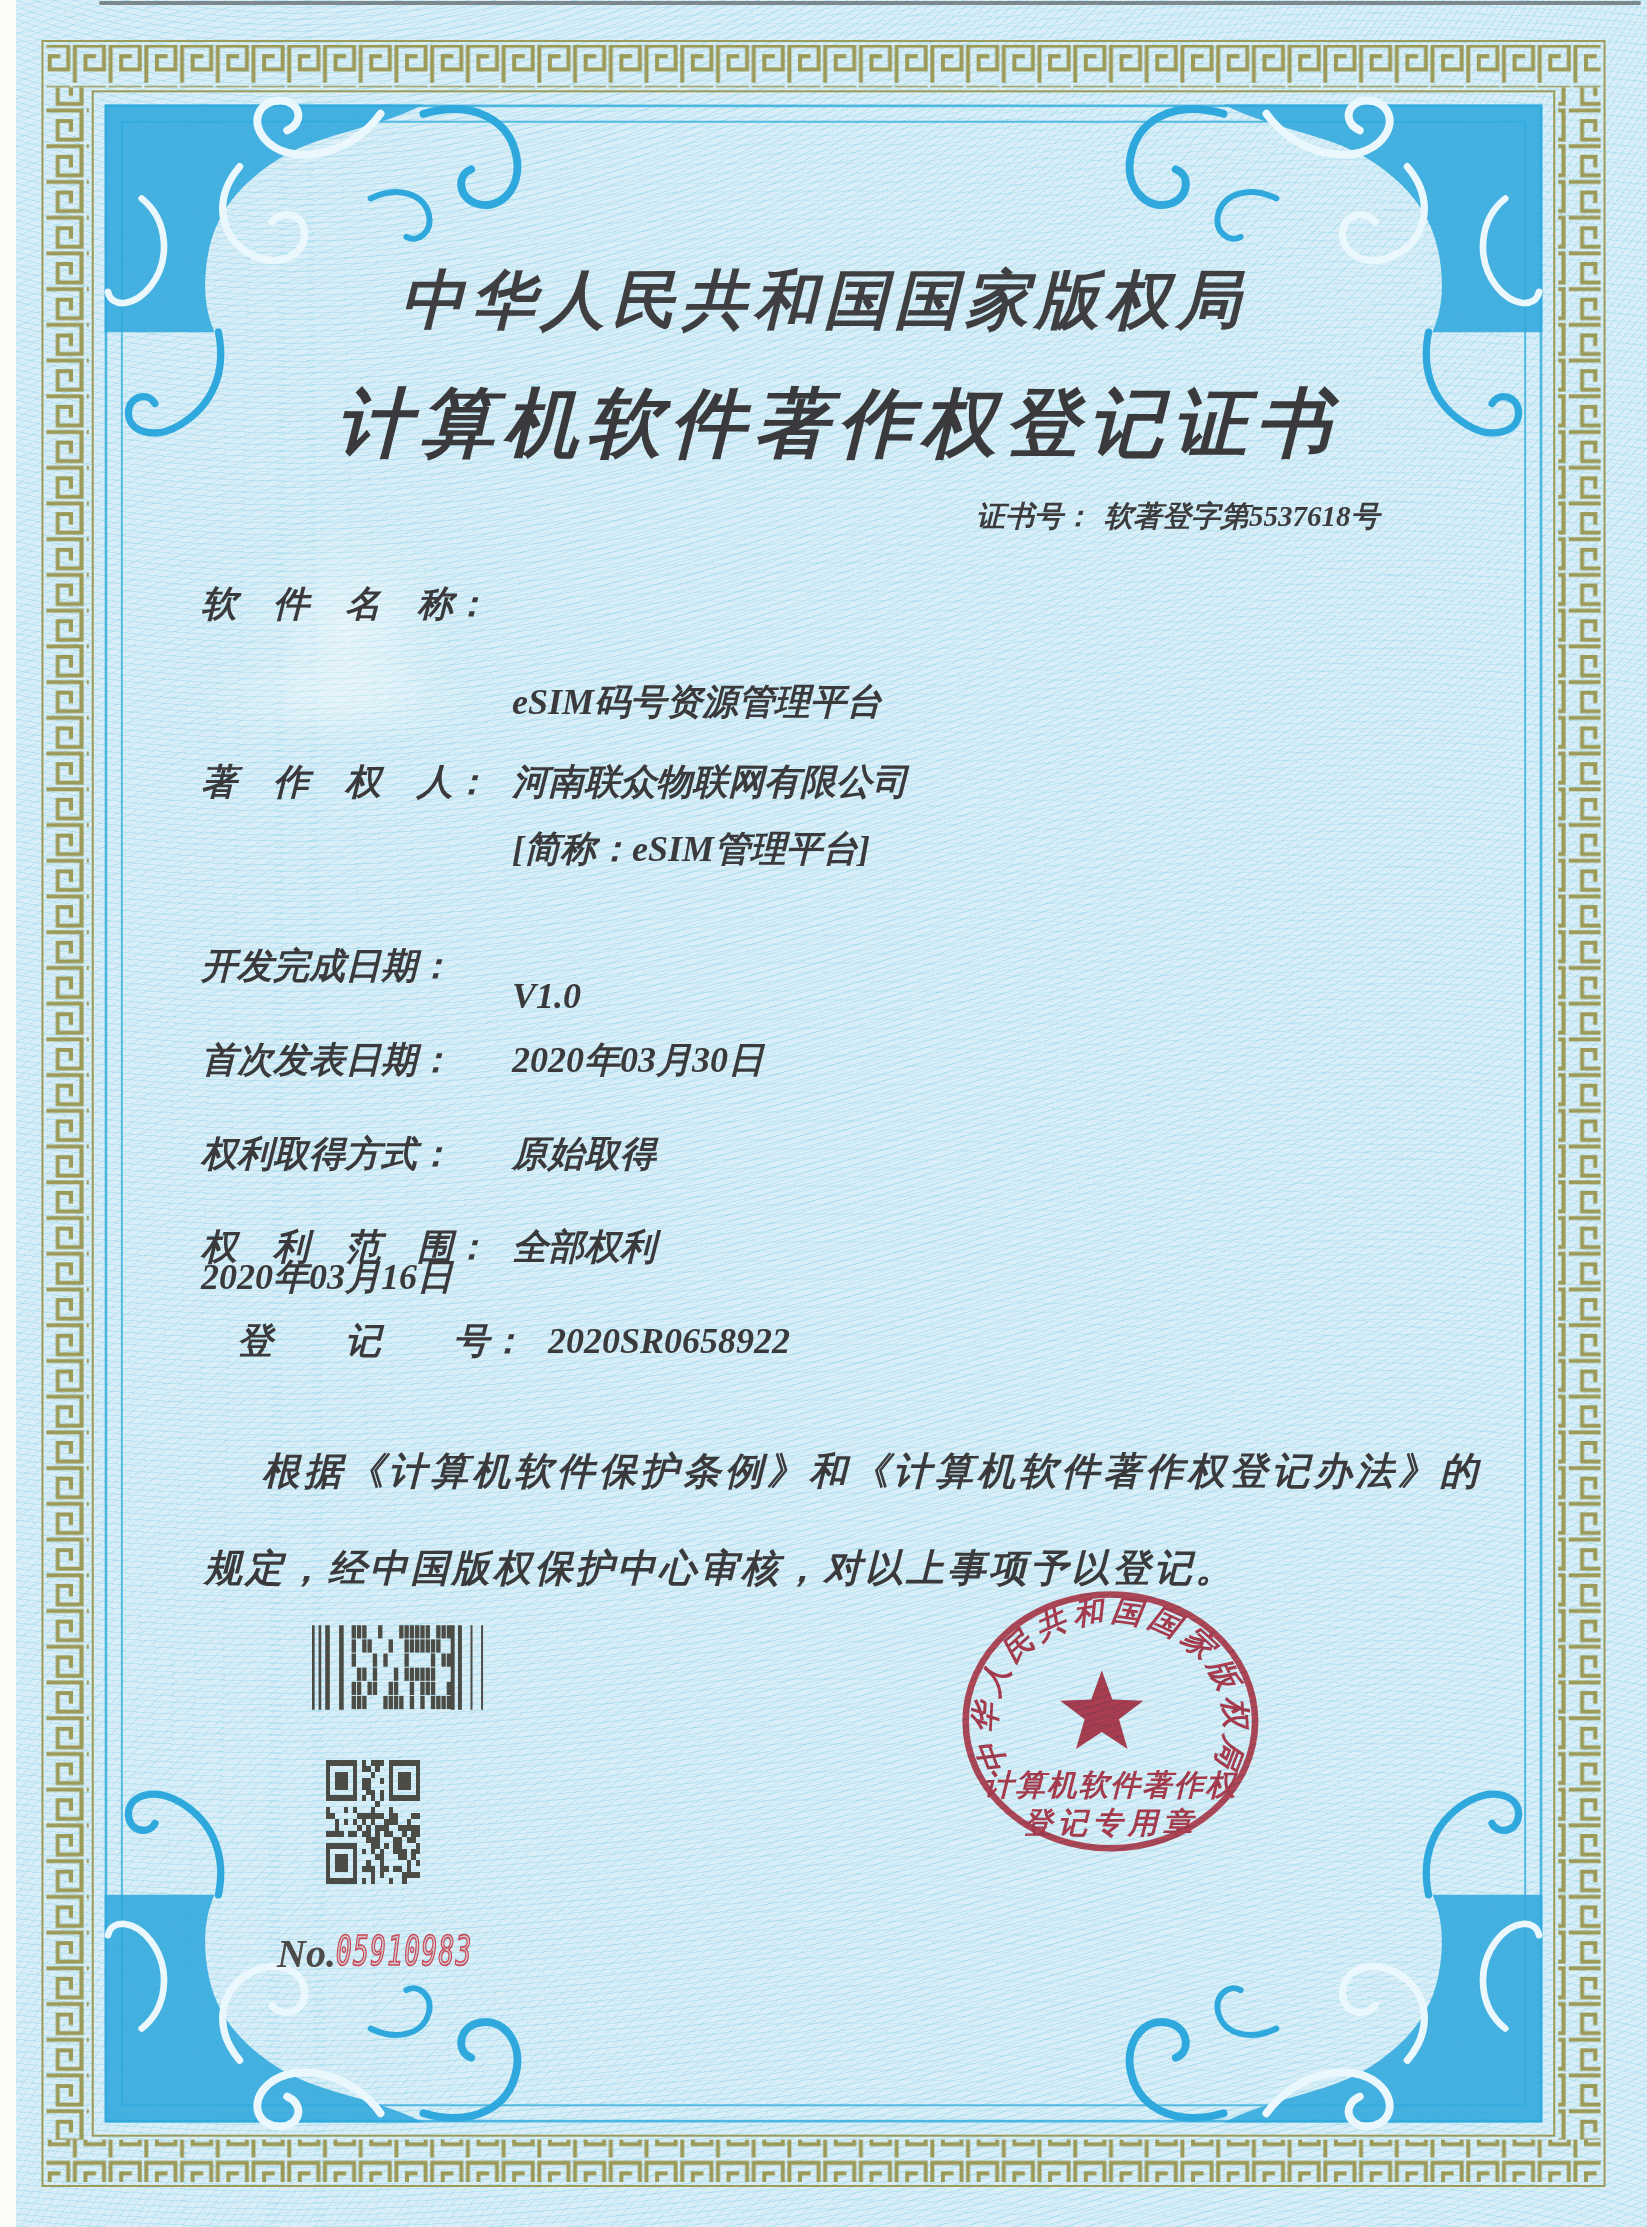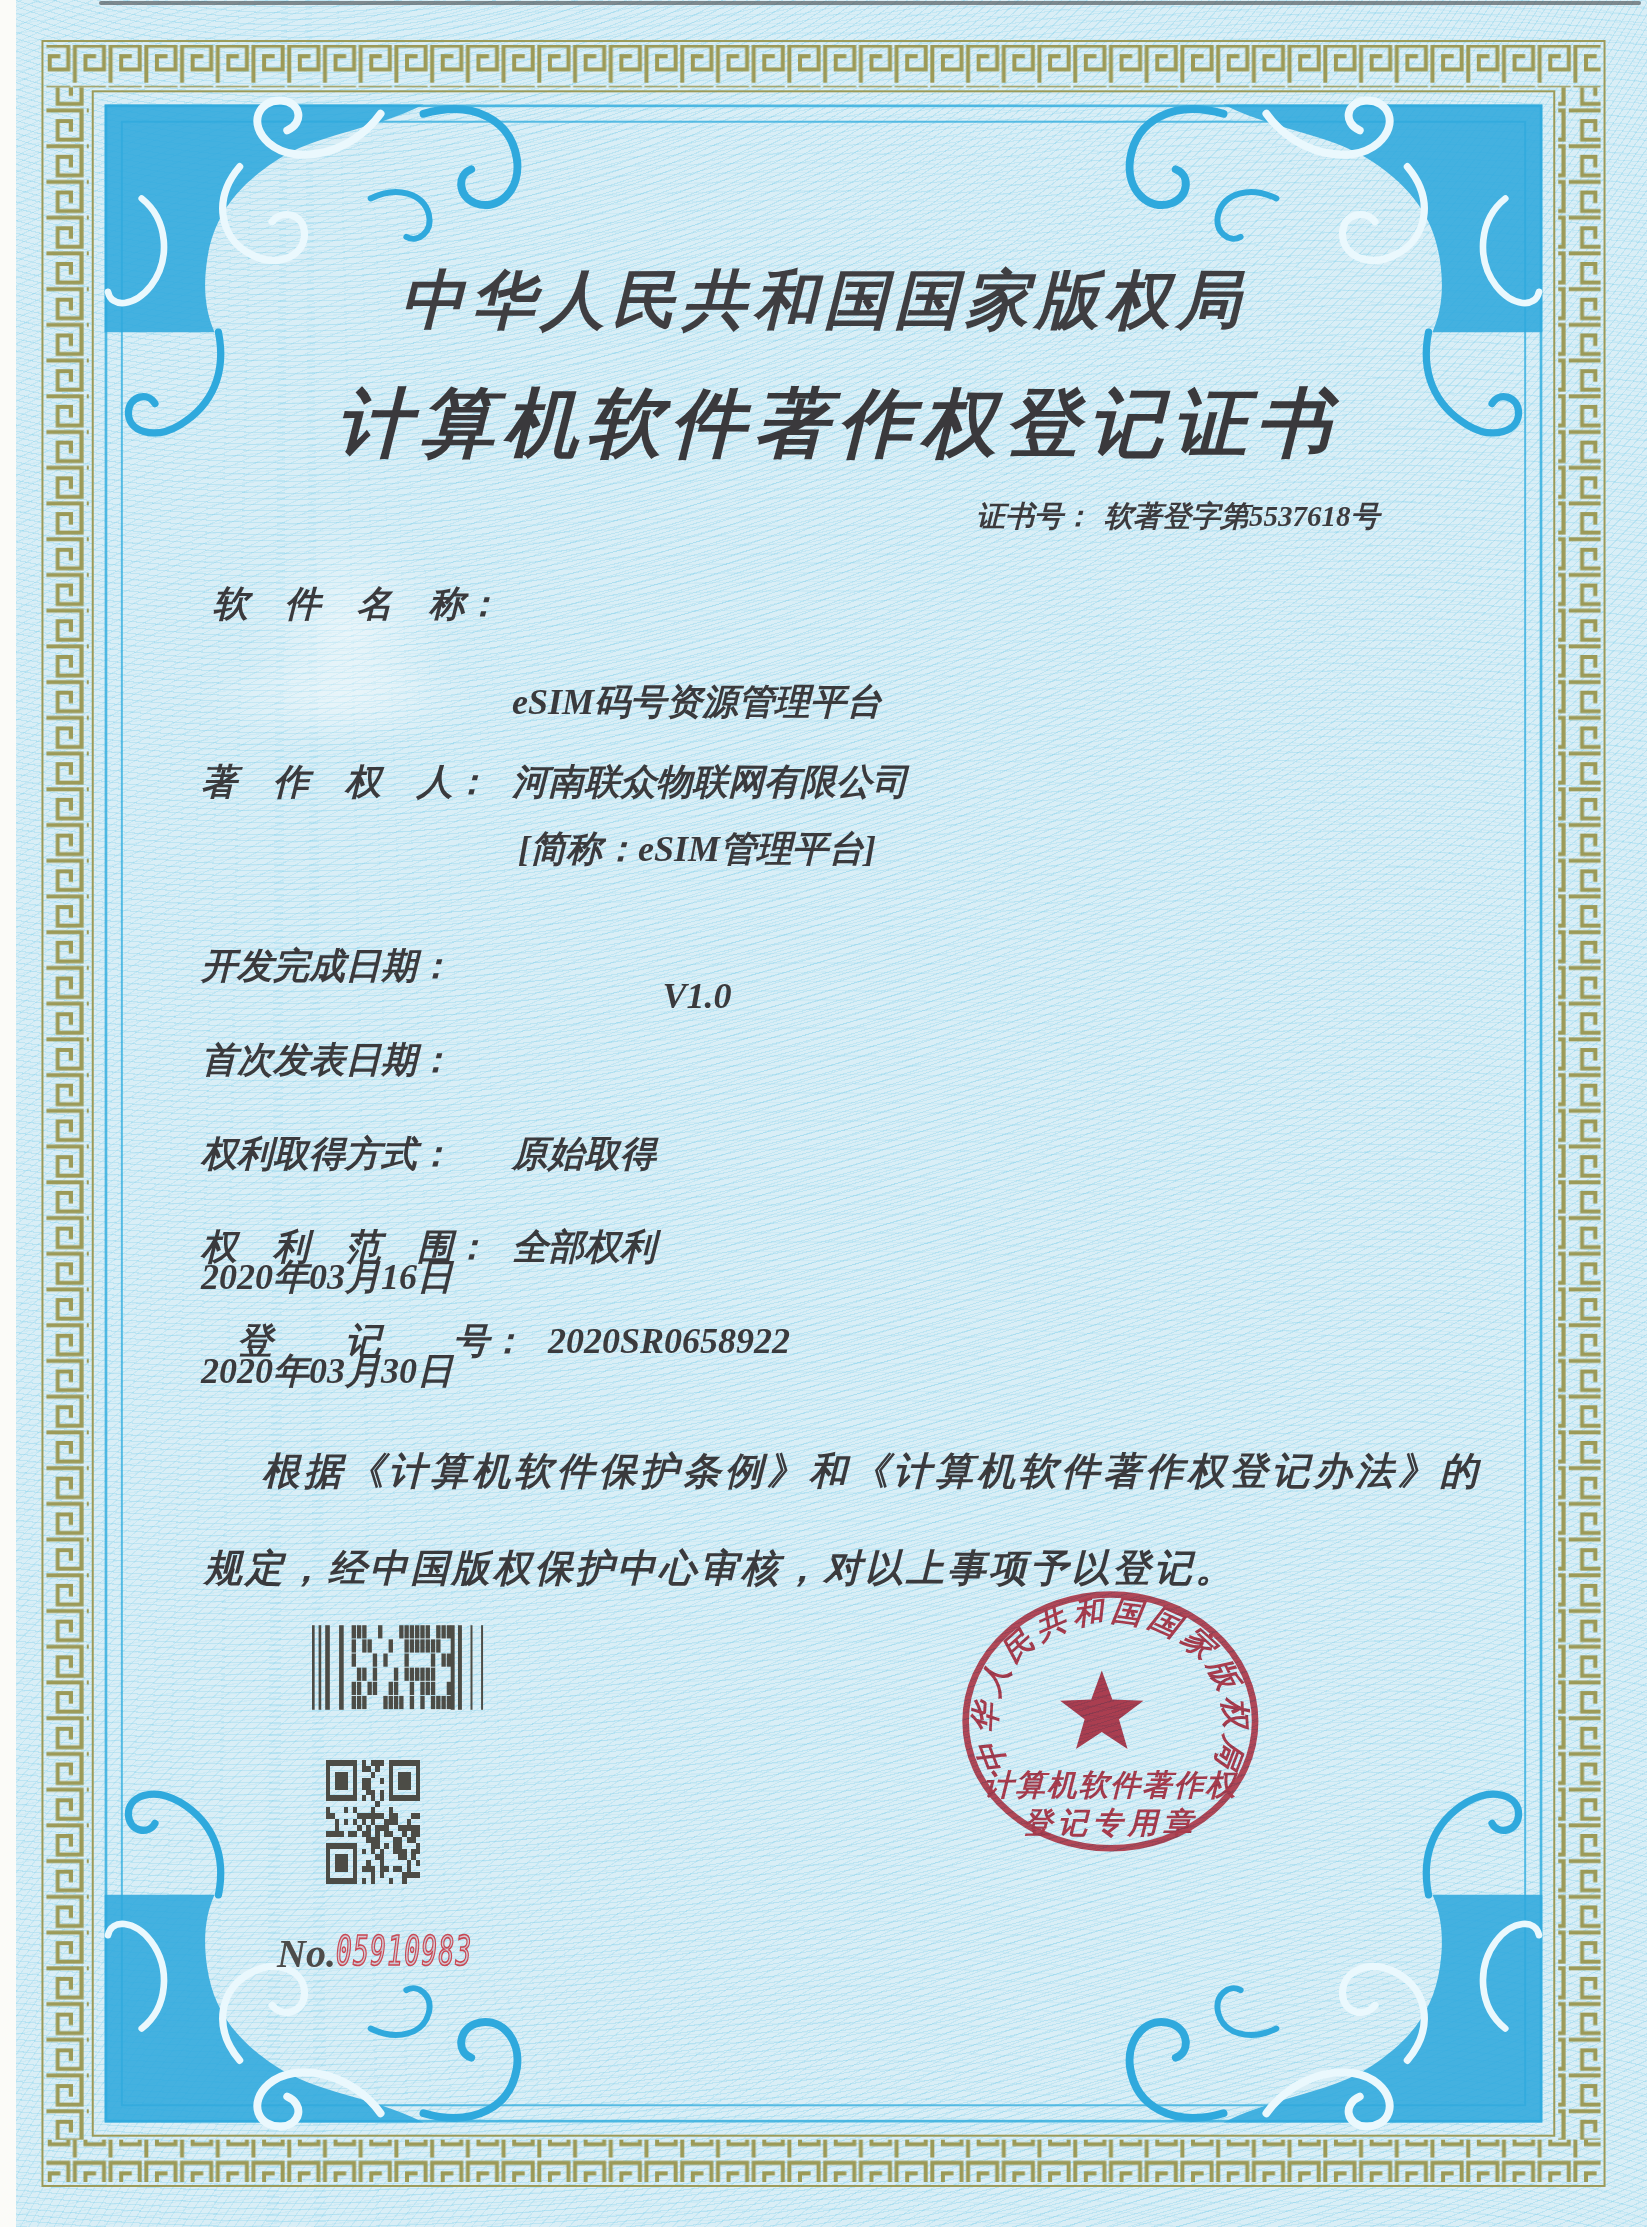--- a/index.html
+++ b/index.html
@@ -33,21 +33,21 @@
     font-size:64px;letter-spacing:6.6px;font-weight:700;color:#3f3e41;line-height:1.2;}
   .cert-title{left:14px;top:379px;width:1647px;text-align:center;
     font-size:75px;letter-spacing:8.6px;font-weight:700;color:#3a393c;line-height:1.2;}
   .certno-row{left:976px;top:498px;display:flex;gap:12px;
     font-size:29px;font-weight:600;color:#3c3b3e;line-height:1.25;}
   
   .field-row{position:absolute;left:201px;display:flex;align-items:flex-start;
     font-size:36px;font-weight:600;color:#3a3a3d;line-height:49px;}
   .field-label{width:311px;flex:0 0 311px;white-space:pre;}
   .field-value{white-space:pre;}
-  .row1{top:580px;text-align:center;} .row2{top:758px;} .row3{top:942px;flex-direction:column;} .row4{top:1036px;flex-direction:column;}
+  .row1{top:580px;} .row2{top:758px;} .row3{top:942px;flex-direction:column;} .row4{top:1036px;}
   .row5{top:1130px;} .row6{top:1223px;} .row7{top:1317px;margin-left:36px;}
   
   .body-par{left:204px;top:1423px;width:1277px;
     font-size:38px;letter-spacing:3.3px;font-weight:600;color:#3a3a3d;
     line-height:97px;text-indent:58px;text-align:justify;}
   
   .barcode{left:312px;top:1625px;}
   .qrcode{left:326px;top:1760px;}
   
   .serial-prefix{left:277px;top:1934px;font-size:40px;font-weight:600;color:#4c4b4a;line-height:1;}

